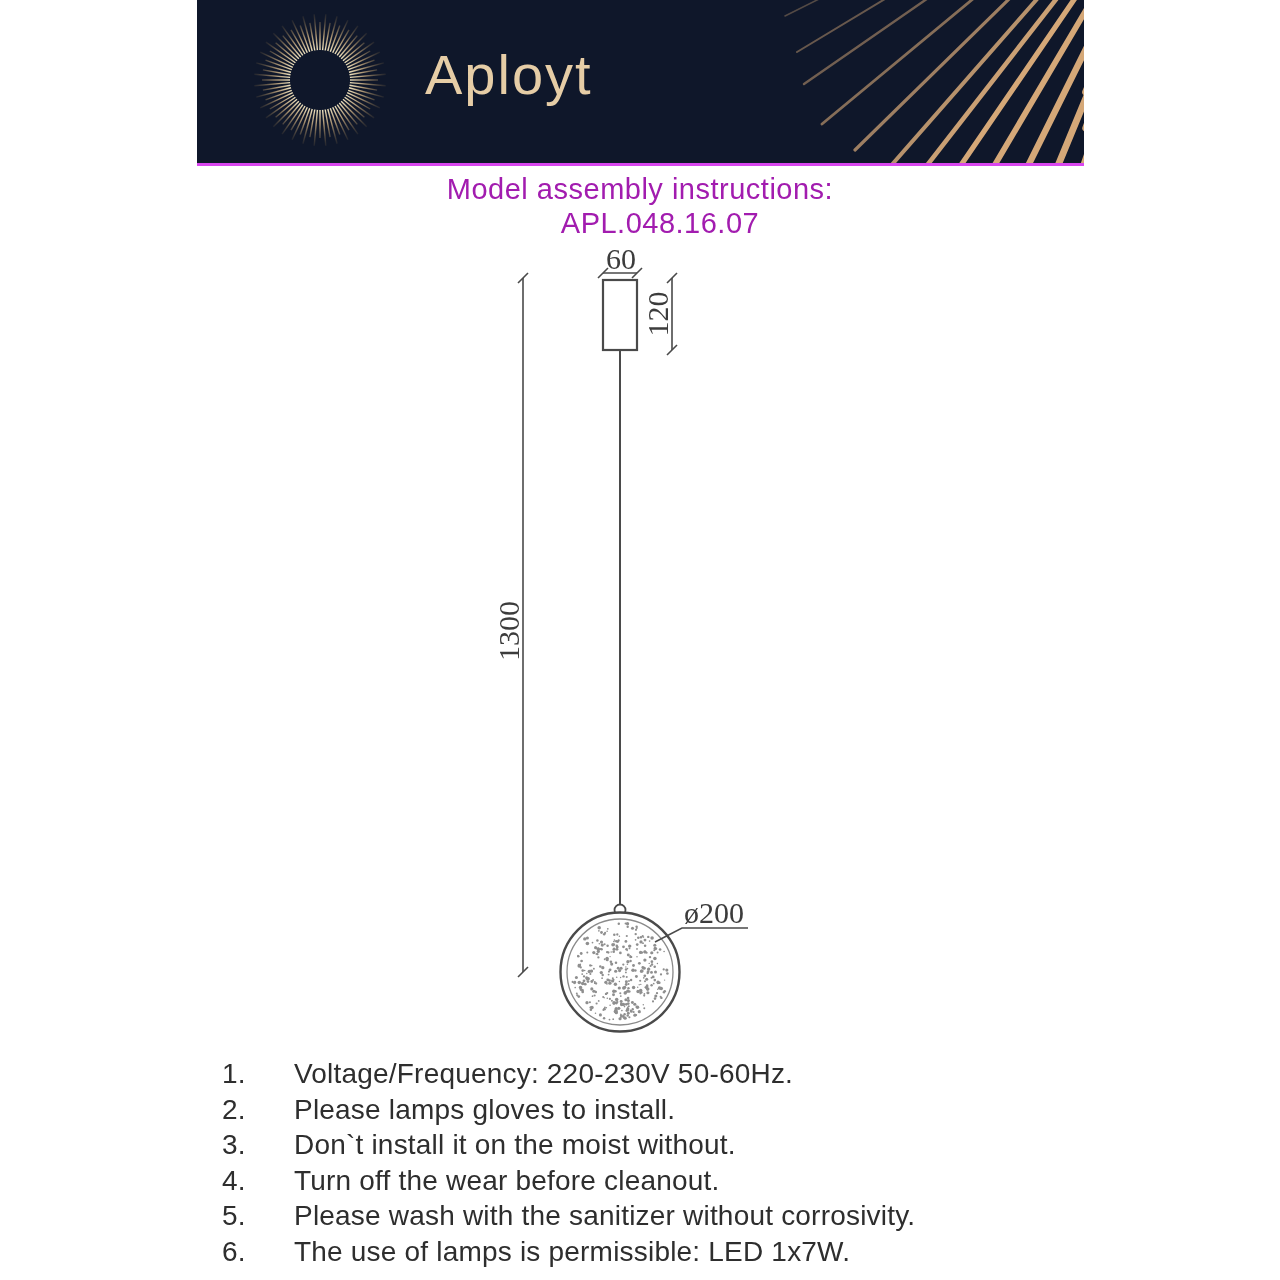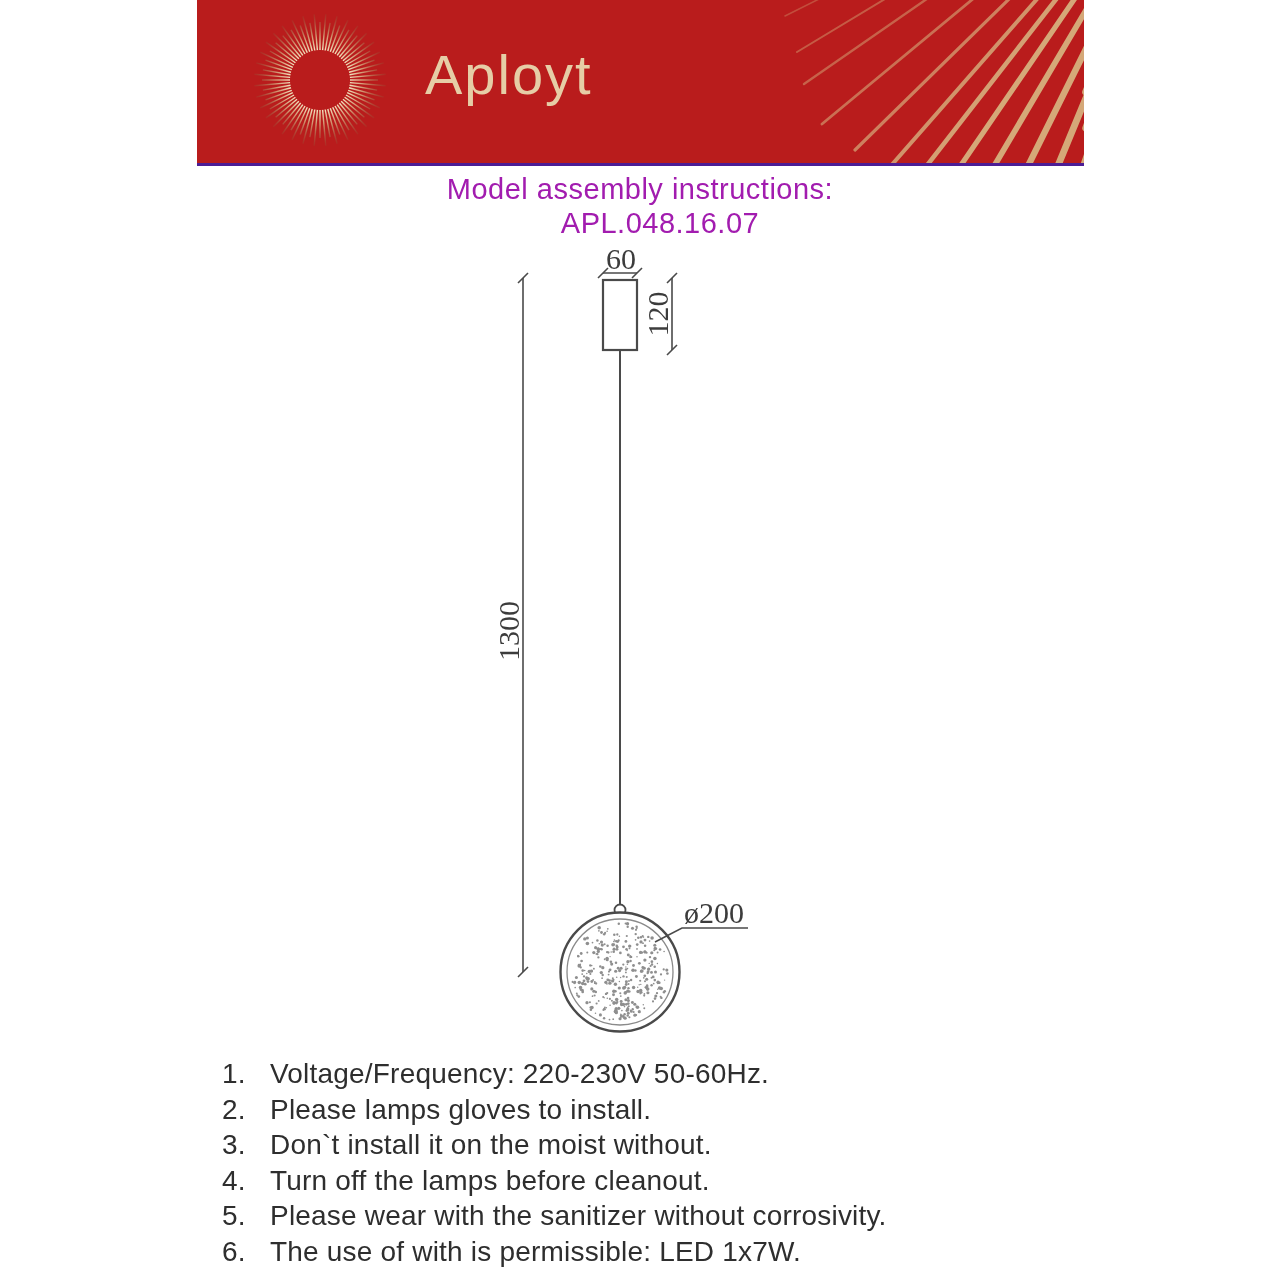--- a/index.html
+++ b/index.html
@@ -9,22 +9,22 @@
     height: 1280px;
     background: #ffffff;
     overflow: hidden;
     font-family: "Liberation Sans", sans-serif;
   }
   
   .banner {
     position: absolute;
     left: 197px; top: 0;
     width: 887px; height: 163px;
-    background: #b91c1c;
-    border-bottom: 3px solid #4c1d95;
+    background: #0f172a;
+    border-bottom: 3px solid #d946ef;
     overflow: hidden;
   }
   .banner svg.deco { position: absolute; left: 0; top: 0; }
   .brand {
     position: absolute;
     left: 228px; top: 42px;
     font-size: 56px;
     font-weight: 300;
     letter-spacing: 2px;
     color: #e6cda6;
@@ -57,21 +57,21 @@
     width: 860px;
     margin: 0; padding: 0;
     list-style: none;
     color: #2e2e2e;
     font-size: 28px;
     line-height: 35.6px;
     letter-spacing: 0.2px;
   }
   .instructions li { display: flex; }
   .instructions .num { flex: 0 0 48px; }
-  .instructions .txt { flex: 1; }
+  .instructions .txt { flex: 1; margin-left: 24px; }
 </style>
 </head>
 <body>
 
 <div class="page">
 
   <div class="banner">
     <svg class="deco" width="887" height="163">
       <defs>
         <radialGradient id="logoGlow" gradientUnits="userSpaceOnUse" cx="123" cy="80" r="72">
@@ -583,25 +583,25 @@
       <li>
         <span class="num">2.</span>
         <span class="txt">Please lamps gloves to install.</span>
       </li>
       <li>
         <span class="num">3.</span>
         <span class="txt">Don`t install it on the moist without.</span>
       </li>
       <li>
         <span class="num">4.</span>
-        <span class="txt">Turn off the lamps before cleanout.</span>
+        <span class="txt">Turn off the wear before cleanout.</span>
       </li>
       <li>
         <span class="num">5.</span>
-        <span class="txt">Please wear with the sanitizer without corrosivity.</span>
+        <span class="txt">Please wash with the sanitizer without corrosivity.</span>
       </li>
       <li>
         <span class="num">6.</span>
-        <span class="txt">The use of with is permissible: LED 1x7W.</span>
+        <span class="txt">The use of lamps is permissible: LED 1x7W.</span>
       </li>
     </ol>
 
 </div>
 
 </body></html>

